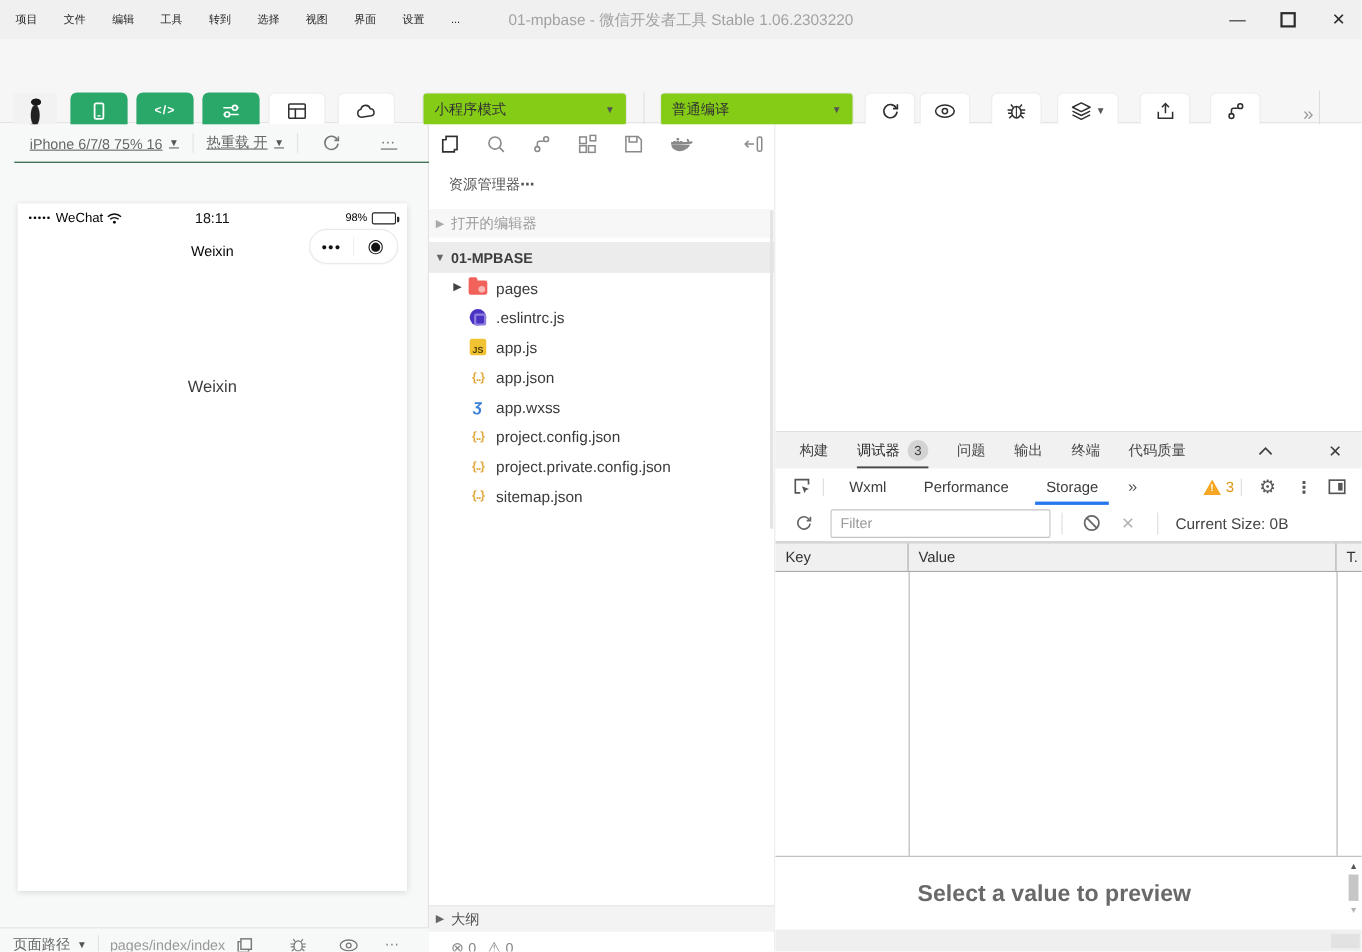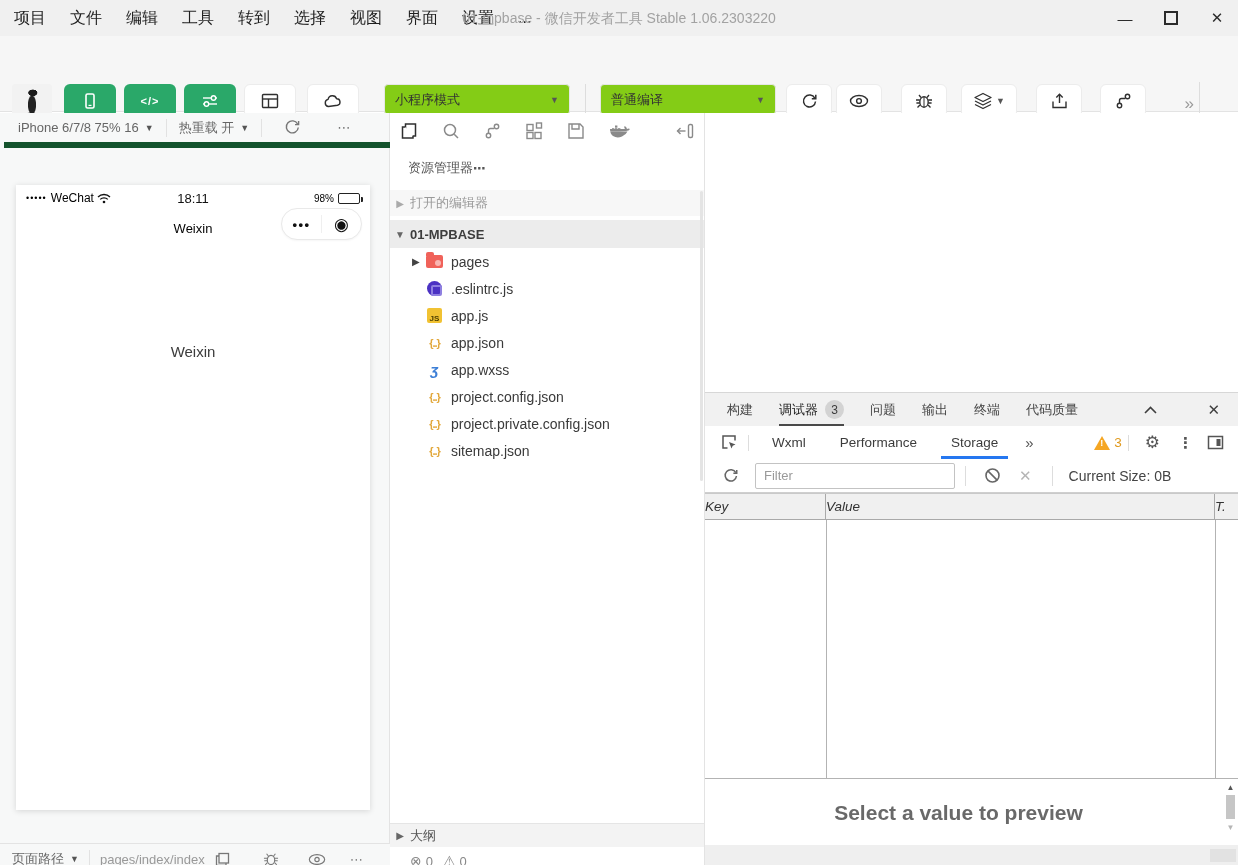--- a/index.html
+++ b/index.html
@@ -4,21 +4,21 @@
 <style>
   * { margin:0; padding:0; box-sizing:border-box; }
   html,body { width:1238px; height:865px; overflow:hidden; }
   body { font-family:"Liberation Sans","DejaVu Sans",sans-serif; background:#fff; position:relative; font-size:13px; color:#333; }
   .abs { position:absolute; }
   .flex { display:flex; align-items:center; }
   .vdiv { width:1px; background:#ddd; }
 
   
   #titlebar { left:0; top:0; width:1238px; height:36px; background:#f0f0f0; }
-  #menubar { height:36px; padding-left:14px; gap:24px; color:#1f1f1f; font-size:16px; }
+  #menubar { height:36px; padding-left:14px; gap:24px; color:#1f1f1f; font-size:10px; }
   #menubar span { cursor:default; }
   #win-title { left:0; right:0; top:0; height:36px; text-align:center; line-height:36px; color:#a2a2a2; font-size:14px; }
   #win-controls { right:12px; top:0; height:36px; gap:30px; color:#2b2b2b; }
   #win-controls .wc { width:18px; text-align:center; font-size:15px; }
   #wc-max { width:14px; height:14px; border:2px solid #2b2b2b; }
 
   
   #toolbar { left:0; top:36px; width:1238px; height:76px; background:#f6f6f6; border-bottom:1px solid #e3e3e3; }
   #avatar { left:12px; top:48px; width:40px; height:40px; border-radius:4px;
     background:
@@ -38,21 +38,21 @@
   .caret { font-size:9px; color:#555; }
   .action-btn { position:absolute; top:48px; text-align:center; cursor:pointer; }
   .action-btn .box { height:34px; background:#fff; border:1px solid #ececec; border-radius:6px;
     display:flex; align-items:center; justify-content:center; color:#2f2f2f; gap:3px; padding:0 12px; }
   .action-btn .lbl { margin-top:6px; font-size:14px; color:#1f1f1f; white-space:nowrap; }
   #toolbar-overflow { right:46px; top:58px; color:#9a9a9a; font-size:17px; letter-spacing:-2px; }
   #toolbar-vdiv { right:38px; top:46px; height:56px; }
 
   
   #sim-panel { left:0; top:113px; width:390px; height:752px; background:#f7f8f8; border-right:1px solid #e3e3e3; }
-  #sim-toolbar { left:4px; top:0; width:100%; height:35px; border-bottom:6px solid #14532d; color:#666; font-size:13px; }
+  #sim-toolbar { left:13px; top:0; width:100%; height:35px; border-bottom:1px solid #14532d; color:#666; font-size:13px;text-decoration:underline; }
   #sim-toolbar .flex { height:35px; }
   #device-select { padding:0 12px 0 14px; gap:6px; cursor:pointer; }
   #hot-reload { padding:0 12px; gap:6px; cursor:pointer; }
   #sim-refresh { padding:0 22px; cursor:pointer; color:#777; }
   #sim-more { padding:0 14px; cursor:pointer; color:#777; letter-spacing:2px; }
   .tb-vdiv { width:1px; height:18px; background:#e2e2e2; }
 
   #phone { left:16px; top:72px; width:354px; height:625px; background:#fff; box-shadow:0 1px 6px rgba(0,0,0,.14); }
   #phone-status { left:0; top:0; width:100%; height:26px; padding:0 10px; justify-content:space-between; font-size:12px; color:#000; }
   #signal-dots { font-size:9px; letter-spacing:1px; }
@@ -137,21 +137,21 @@
   #st-refresh { color:#666; display:flex; margin:0 8px; cursor:pointer; }
   #filter-input { width:200px; height:26px; border:1px solid #c3c3c3; border-radius:2px; padding:0 8px; font-size:13px;
     font-family:"Liberation Sans",sans-serif; color:#333; outline:none; margin-left:8px; }
   #filter-input::placeholder { color:#9a9a9a; }
   .st-vdiv { width:1px; height:20px; background:#ddd; margin:0 10px; }
   #st-block { color:#666; display:flex; margin:0 8px; cursor:pointer; }
   #st-clear { color:#b5b5b5; font-size:15px; margin:0 10px; cursor:pointer; }
   #st-size { color:#444; font-size:14px; margin-left:6px; }
 
   #grid-head { left:0; top:100px; width:100%; height:27px; background:#f0f0f0; border-top:1px solid #c9c9c9; border-bottom:1px solid #a9a9a9; display:flex; color:#333; font-size:13.5px; }
-  #grid-head .col { display:flex; align-items:center; border-right:1px solid #a9a9a9;font-style:italic; }
+  #grid-head .col { display:flex; align-items:center; padding-left:9px; border-right:1px solid #a9a9a9; }
   #col-key { width:121px; }
   #col-value { width:389px; }
   #col-type { flex:1; border-right:none !important; }
   #grid-body { left:0; top:127px; width:100%; height:258px; background:#fff; }
   #grid-body .cdiv { position:absolute; top:0; bottom:0; width:1px; background:#b3b3b3; }
   #grid-footer-border { left:0; top:385px; width:100%; height:1px; background:#b3b3b3; }
 
   #preview { left:0; top:386px; width:100%; height:66px; background:#fff; }
   #preview-msg { position:absolute; left:0; right:26px; top:22px; text-align:center; font-size:21px; font-weight:bold; color:#696969; }
   #pv-scroll { position:absolute; right:0; top:2px; width:15px; height:62px; }

